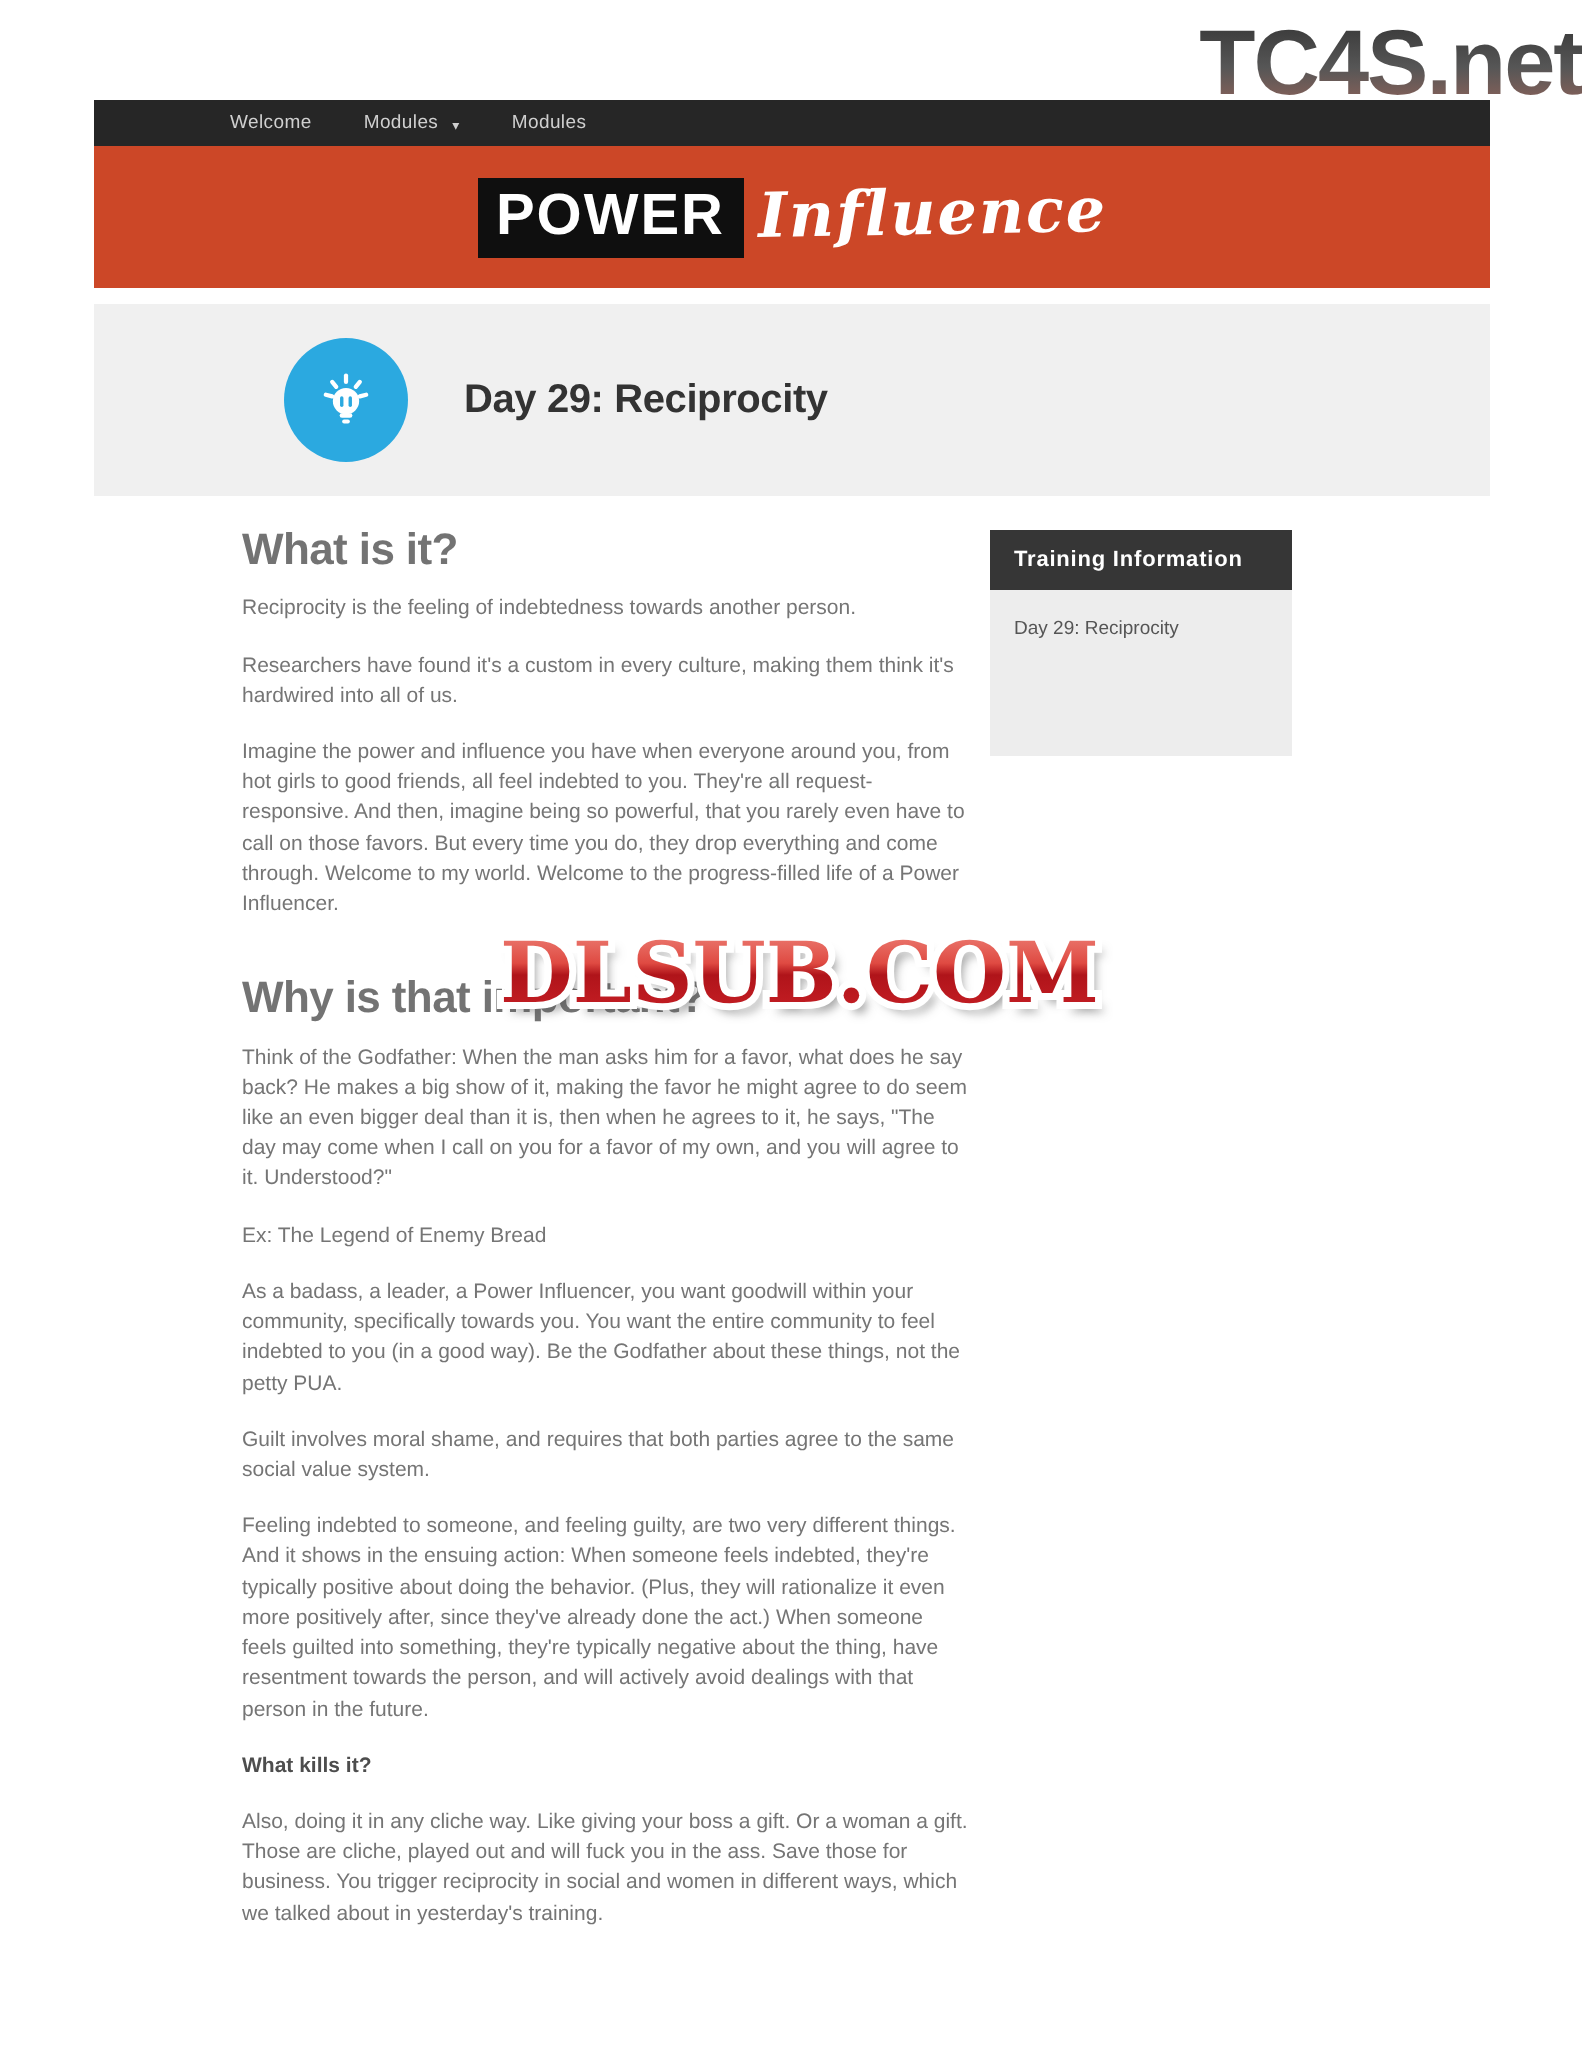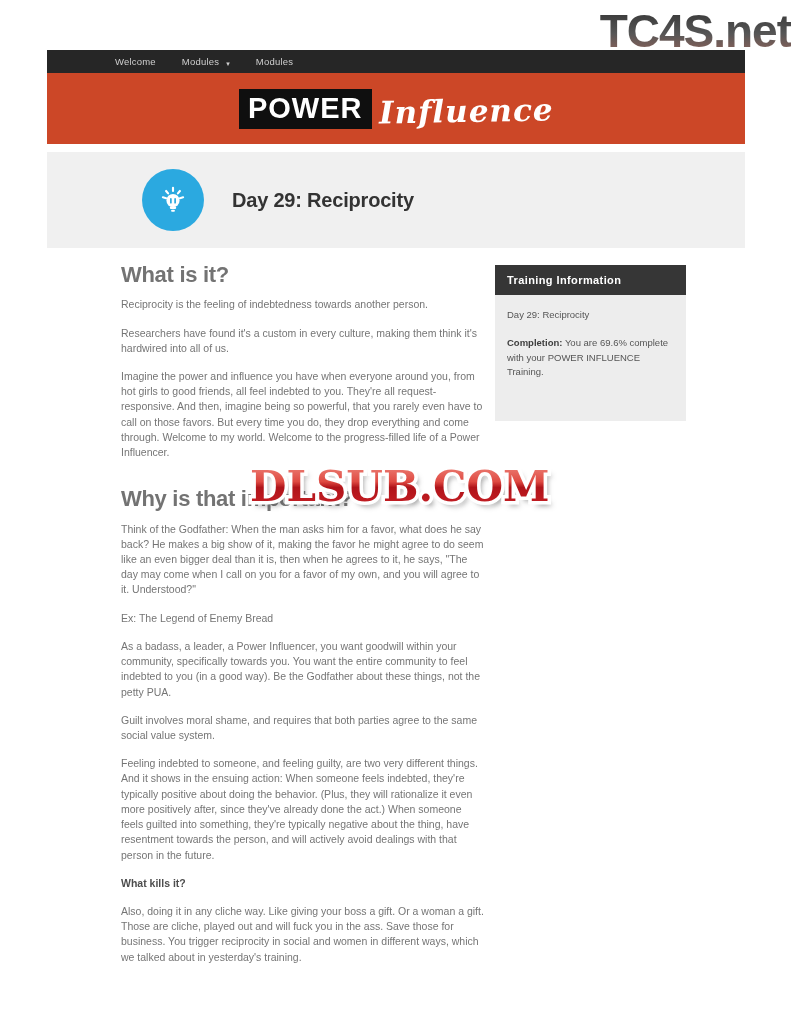--- a/index.html
+++ b/index.html
@@ -51,21 +51,21 @@
   .article{width:365px;}
   .article h2{
     font-size:22px;font-weight:bold;color:#737373;letter-spacing:-.3px;
     margin:26px 0 10px;line-height:1.15;
   }
   .article h2:first-child{margin-top:0;}
   .article p{font-size:10.5px;color:#757575;line-height:1.45;margin:0 0 13px;}
   .article p.bold{font-weight:bold;color:#4d4d4d;}
 
   
-  .sidebar{position:absolute;left:448px;top:17px;width:191px;}
+  .sidebar{position:absolute;left:448px;top:17px;width:151px;}
   .sidebar-header{
     background:#363636;color:#ffffff;font-size:11px;font-weight:bold;
     letter-spacing:.4px;padding:9px 12px;
   }
   .sidebar-body{
     background:#ededed;padding:13px 12px 42px;font-size:9.5px;color:#555555;line-height:1.5;
   }
   .sidebar-lesson{margin:0 0 14px;}
   .sidebar-completion{margin:0;}
   .sidebar-completion b{color:#3e3e3e;}
@@ -133,21 +133,21 @@
       <div class="nav-item">
         <span>Modules</span>
         <span class="nav-arrow">▾</span>
       </div>
       <div class="nav-item">
         <span>Modules</span>
       </div>
     </div>
 
     <div class="band-orange">
-      <div style="display:flex;align-items:flex-end;gap:7px;">
+      <div style="display:flex;align-items:flex-start;gap:7px;">
         <span class="logo-box">POWER</span>
         <span class="logo-script">Influence</span>
       </div>
     </div>
 
     <div class="band-gray">
       <div class="lesson-circle">
         <span style="display:flex;">
           <svg width="34" height="34" viewBox="0 0 32 32">
             <g stroke="#ffffff" stroke-width="2" stroke-linecap="round">
@@ -186,21 +186,20 @@
         <p>Feeling indebted to someone, and feeling guilty, are two very different things. And it shows in the ensuing action: When someone feels indebted, they're typically positive about doing the behavior. (Plus, they will rationalize it even more positively after, since they've already done the act.) When someone feels guilted into something, they're typically negative about the thing, have resentment towards the person, and will actively avoid dealings with that person in the future.</p>
         <p class="bold">What kills it?</p>
         <p>Also, doing it in any cliche way. Like giving your boss a gift. Or a woman a gift. Those are cliche, played out and will fuck you in the ass. Save those for business. You trigger reciprocity in social and women in different ways, which we talked about in yesterday's training.</p>
 
       </div>
 
       <div class="sidebar">
         <div class="sidebar-header">Training Information</div>
         <div class="sidebar-body">
           <p class="sidebar-lesson">Day 29: Reciprocity</p>
-          <p class="sidebar-completion"><b>Completion:</b><span> You are 69.6% complete with your POWER INFLUENCE Training.</span></p>
         </div>
       </div>
 
     </div>
   </div>
 
   <div class="wm wm-dlsub">
     <span class="layer-stroke">DLSUB.COM</span>
     <span class="layer-top">DLSUB.COM</span>
   </div>

